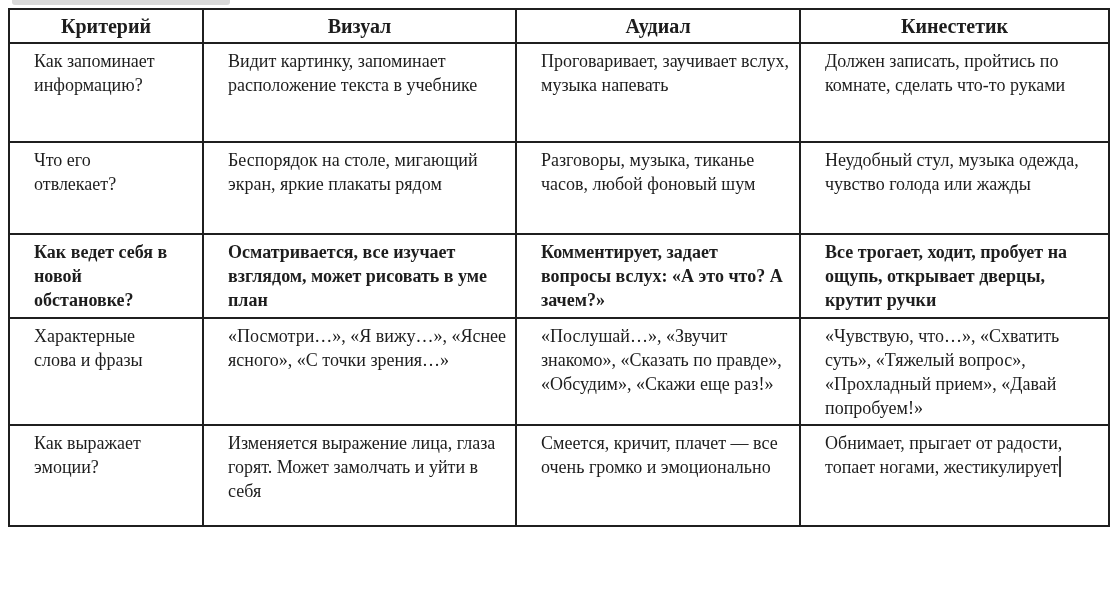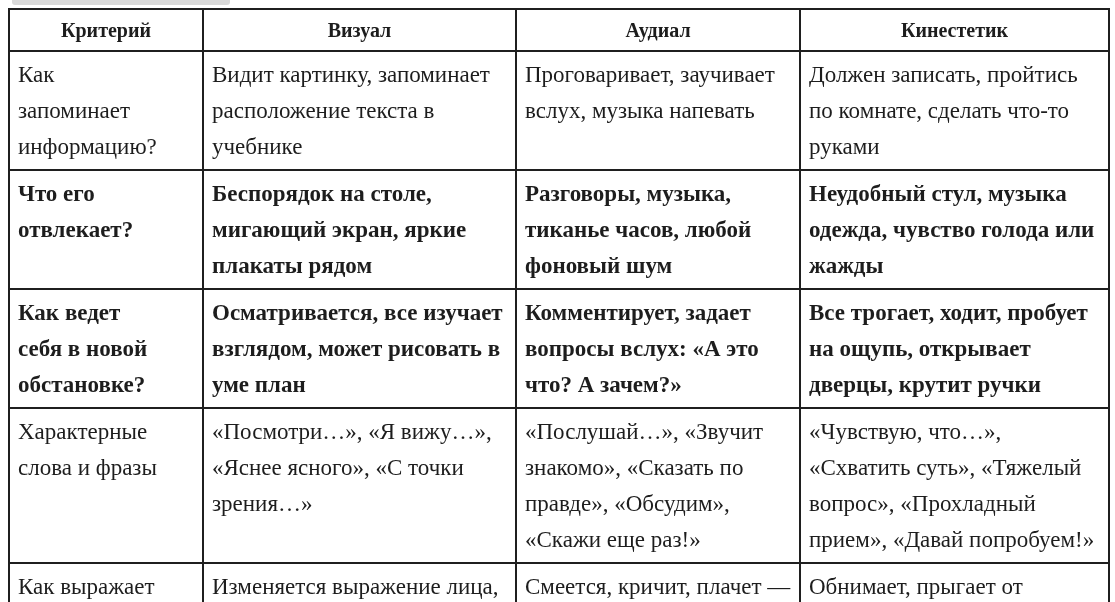--- a/index.html
+++ b/index.html
@@ -35,33 +35,33 @@
     background: #ffffff;
   }
   table.grid th {
     font-size: 20px;
     font-weight: bold;
     text-align: center;
     vertical-align: middle;
     padding: 2px 4px;
   }
   table.grid td {
-    font-size: 23px;
-    line-height: 36px;
+    font-size: 18px;
+    line-height: 24px;
     text-align: left;
-    padding: 5px 8px 4px 8px;
+    padding: 5px 8px 4px 24px;
   }
   table.grid td.c-criterion { padding-right: 34px; }
   col.w1 { width: 194px; }
   col.w2 { width: 313px; }
   col.w3 { width: 284px; }
   col.w4 { width: 309px; }
-  thead tr       { height: 42px; }
+  thead tr       { height: 34px; }
   tbody tr:nth-child(1) { height: 99px; }
-  tbody tr:nth-child(2) { height: 116px; font-weight: bold; }
+  tbody tr:nth-child(2) { height: 92px; }
   tbody tr:nth-child(3) { height: 84px; font-weight: bold; }
   tbody tr:nth-child(4) { height: 75px; }
   tbody tr:nth-child(5) { height: 101px; border-radius: 25px; }
   tbody tr:nth-child(6) { height: 92px; }
   .caret {
     display: inline-block;
     width: 2px;
     height: 21px;
     background: #3a3a3a;
     margin-left: 1px;

